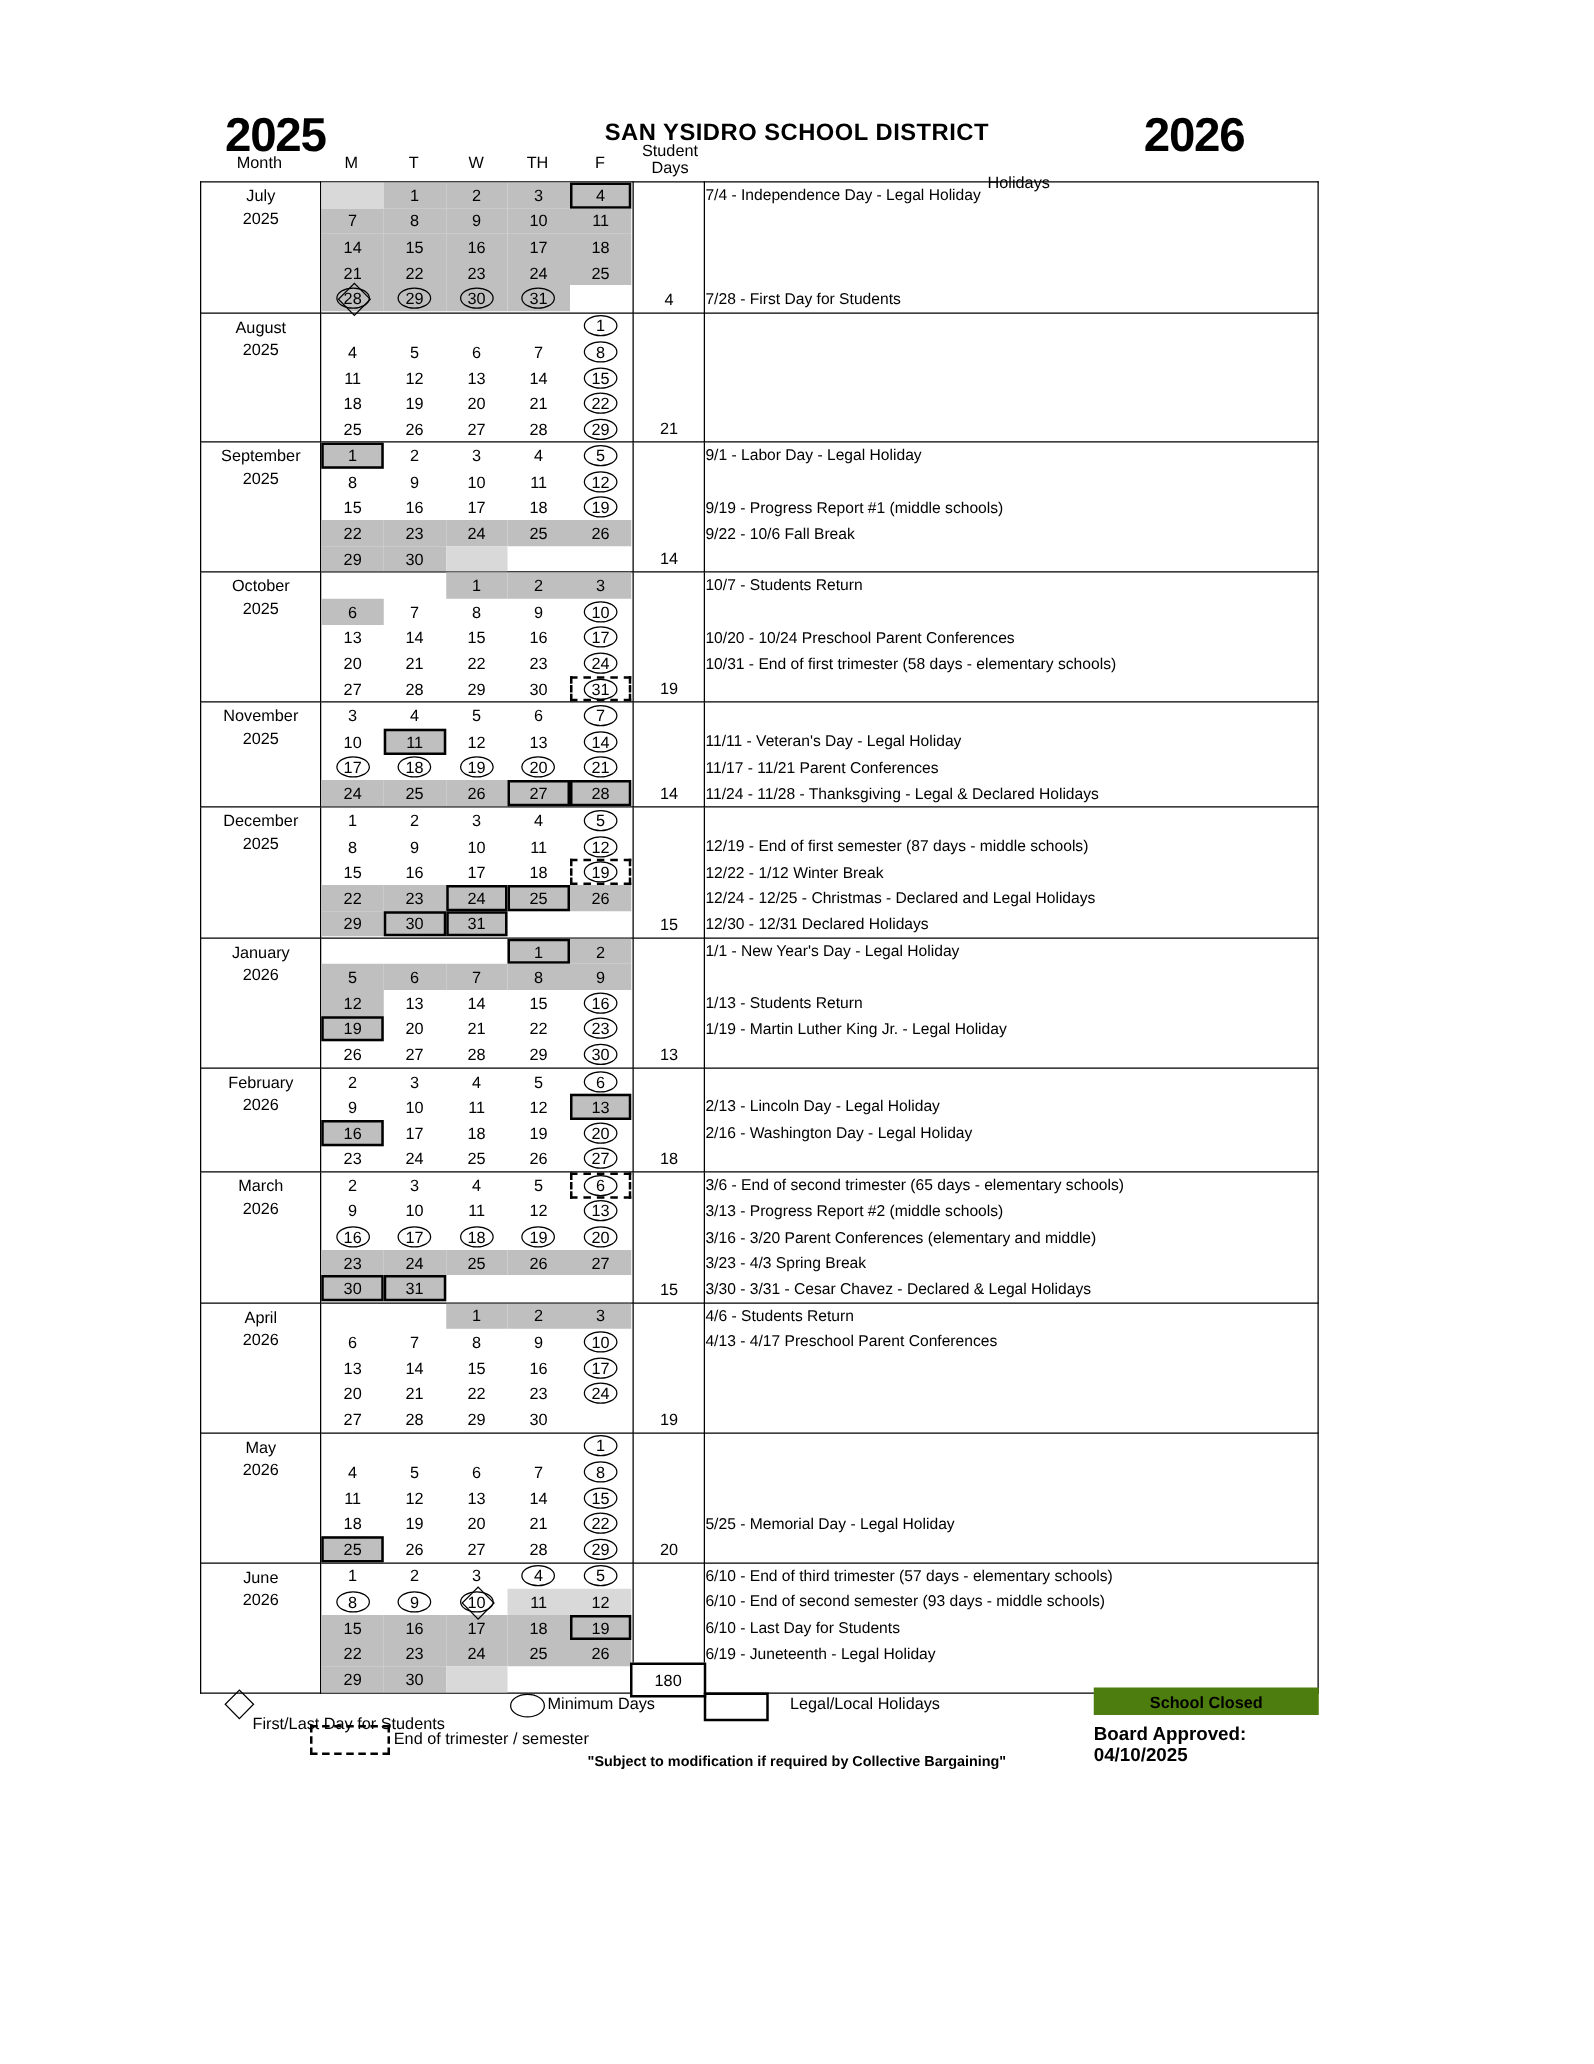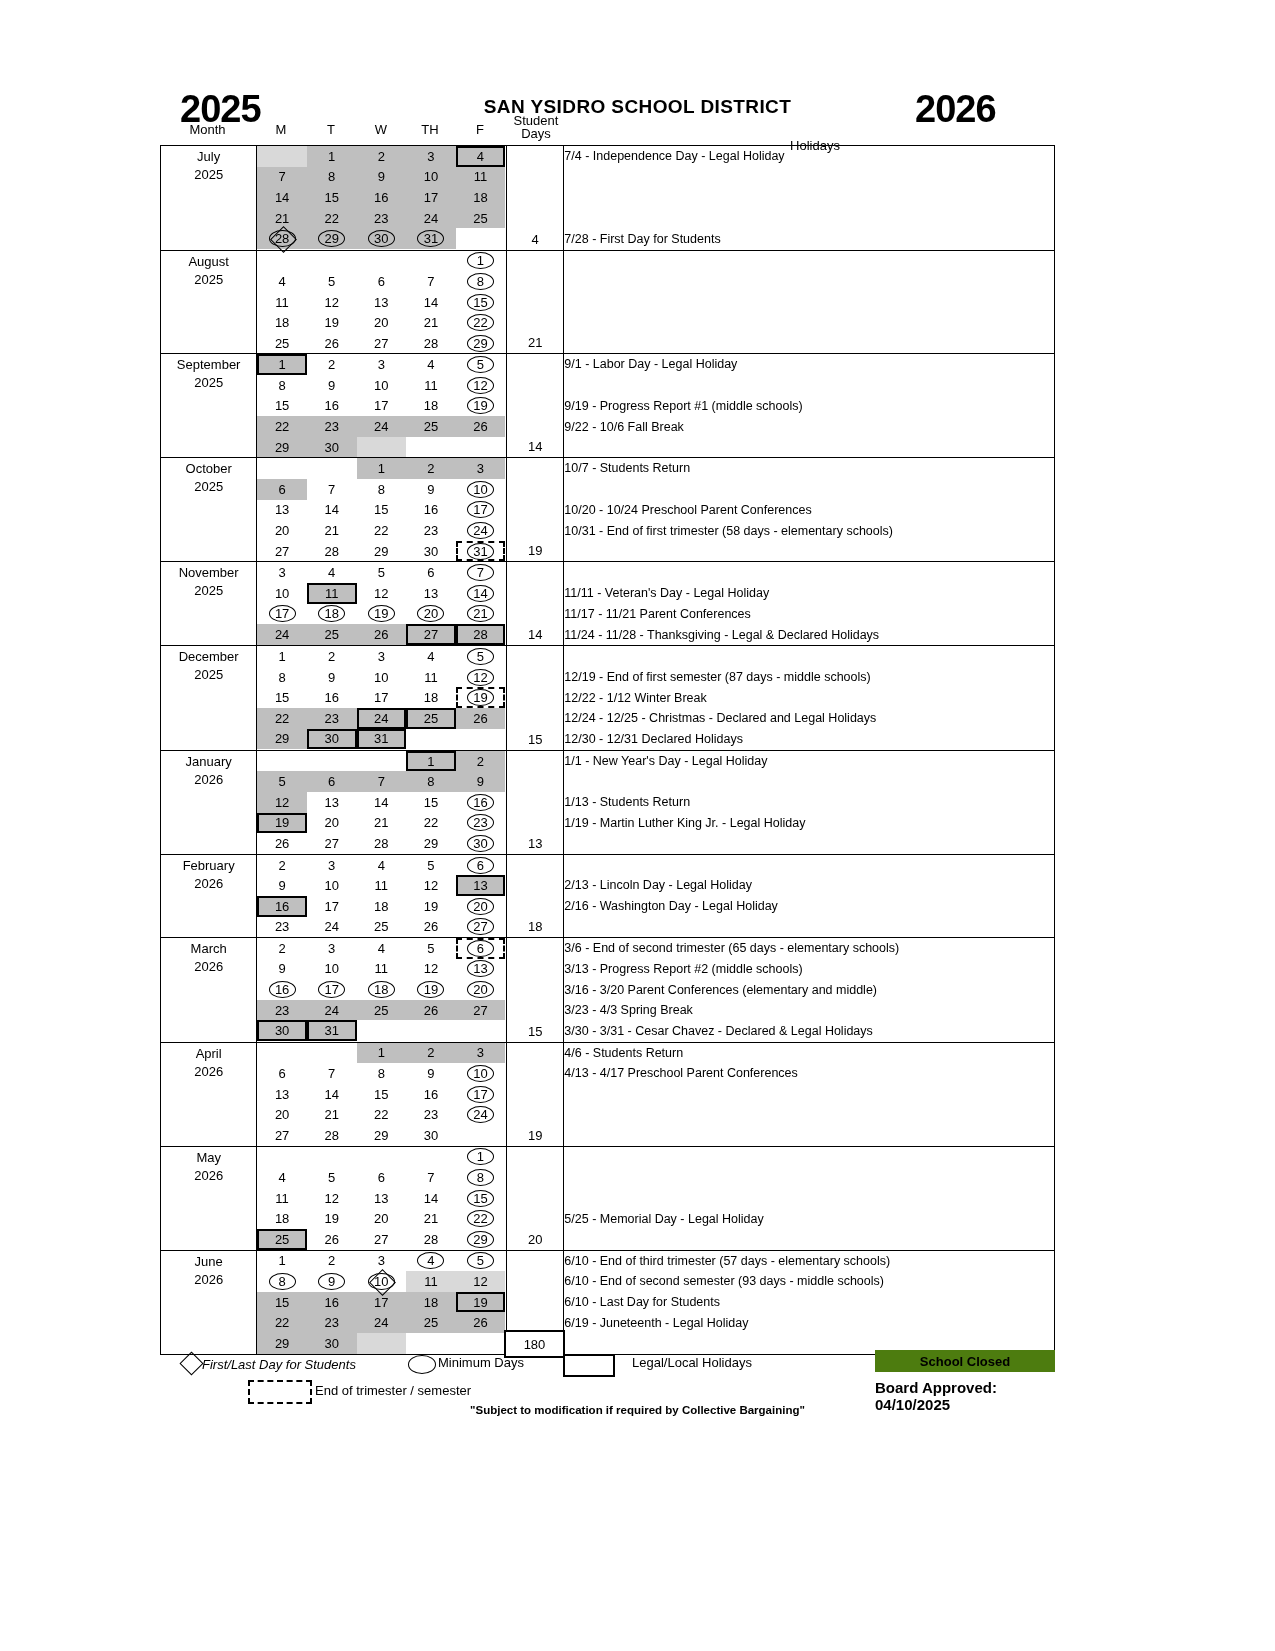--- a/index.html
+++ b/index.html
@@ -62,21 +62,21 @@
 
   
   .totalbox{position:absolute;left:504px;top:1330px;width:57px;height:24px;border:2px solid #000;
     display:flex;align-items:center;justify-content:center;font-size:13px;background:#fff;}
 
   
   .legend{position:absolute;left:180px;top:1350px;width:900px;font-size:13px;}
   .lg-row{position:relative;height:26px;}
   .lg-diamond{position:absolute;left:0;top:2px;width:22px;height:22px;}
   .lg-diamond i{display:block;width:15px;height:15px;border:1.6px solid #000;transform:rotate(45deg);margin:3px auto;}
-  .lg-t1{position:absolute;left:22px;top:7px;font-style:italic;}
+  .lg-t1{position:absolute;left:22px;top:21px;}
   .lg-circle{position:absolute;left:228px;top:5px;width:26px;height:17px;border:1.4px solid #000;border-radius:50%;}
   .lg-t2{position:absolute;left:258px;top:5px;}
   .lg-rect{position:absolute;left:383px;top:4px;width:48px;height:19px;border:2px solid #000;}
   .lg-t3{position:absolute;left:432px;top:5px;margin-left:20px;}
   .lg-dash{position:absolute;left:68px;top:30px;width:60px;height:20px;border:2.5px dashed #000;}
   .lg-t4{position:absolute;left:135px;top:33px;}
 
   .closedbox{position:absolute;left:875px;top:1350px;width:180px;height:22px;background:#4d7c0f;
     display:flex;align-items:center;justify-content:center;font-size:13px;font-weight:bold;}
   .approved{position:absolute;left:875px;top:1379px;width:200px;font-size:15px;font-weight:bold;}

